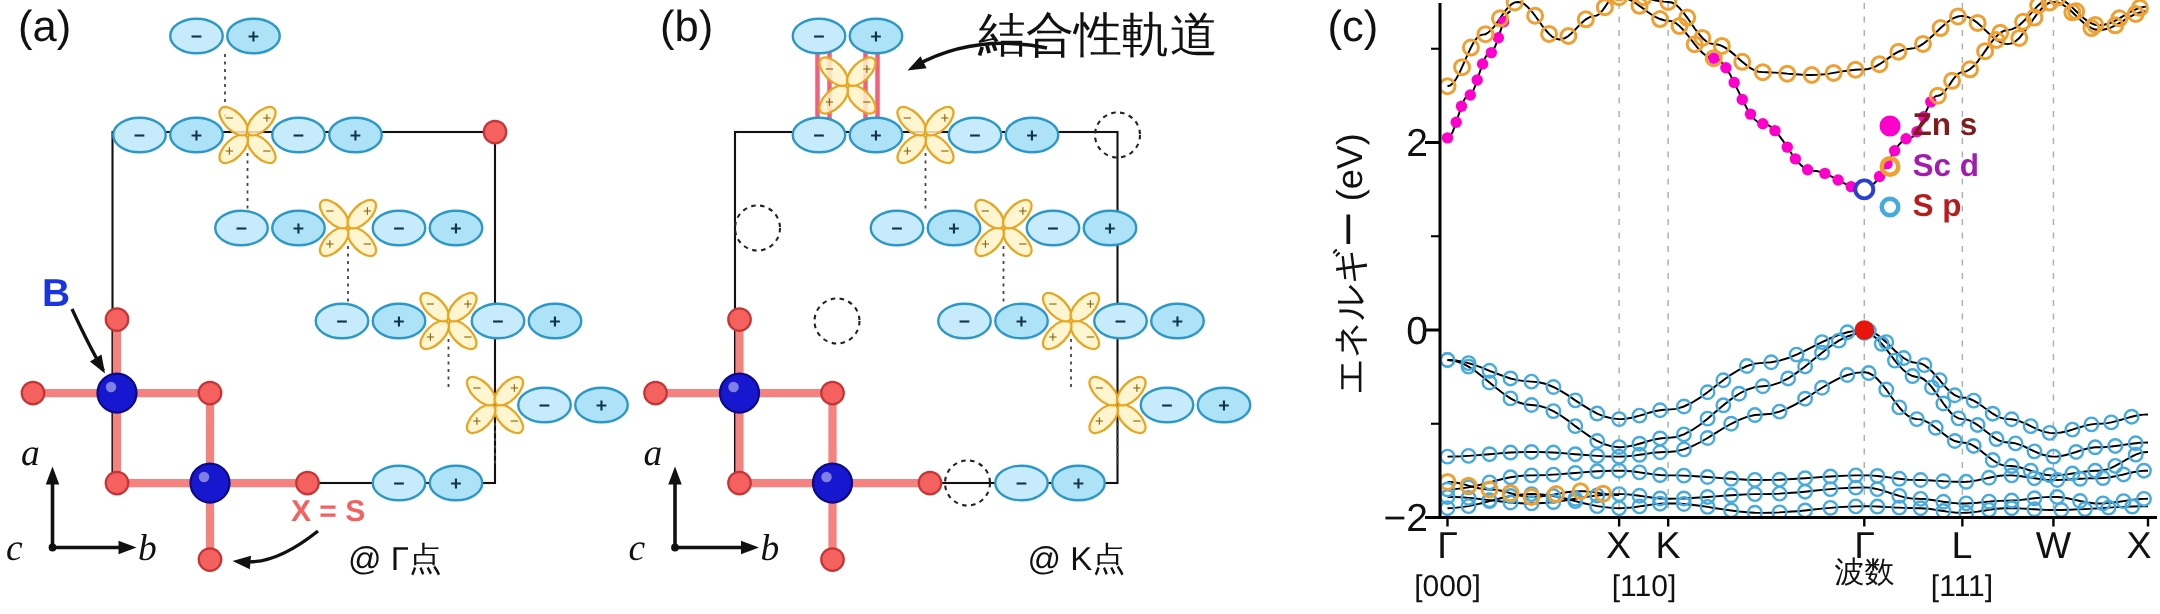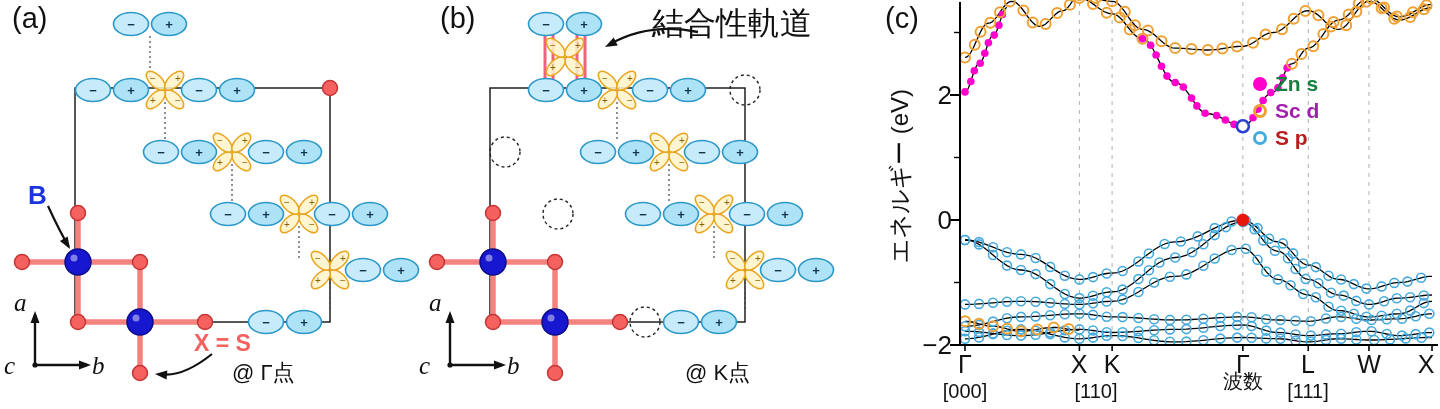--- a/index.html
+++ b/index.html
@@ -5,21 +5,21 @@
   html,body{margin:0;padding:0;}
   body{
     width:1440px;height:409px;position:relative;background:#ffffff;
     font-family:"Liberation Sans",sans-serif;overflow:hidden;color:#111;
   }
   #canvas{position:absolute;left:0;top:0;width:1440px;height:409px;}
   .overlay{position:absolute;white-space:nowrap;}
   .plabel{font-size:29px;}
   .axis-letter{font-family:"Liberation Serif",serif;font-style:italic;font-size:25px;}
   .b-label{font-size:26px;font-weight:bold;}
-  .xs-label{font-size:23px;font-weight:bold;}
+  .xs-label{font-size:20px;font-weight:bold;}
   .kpoint-label{font-size:22px;}
   .bonding-label{font-size:32px;}
   .ylabel{width:340px;text-align:center;font-size:24px;transform:rotate(-90deg);}
   .ytick{font-size:26px;width:44px;text-align:right;}
   .klabel{font-size:25px;width:40px;text-align:center;}
   .ksub{font-size:20px;width:70px;text-align:center;}
   #legend{position:absolute;left:1253px;top:70px;}
   .legend-row{display:flex;align-items:center;gap:8px;height:27px;}
   .legend-marker{width:14px;height:14px;border-radius:50%;border:3px solid #000;box-sizing:border-box;background:transparent;}
   .legend-text{font-size:21px;font-weight:bold;}
@@ -702,21 +702,21 @@
 <div class="overlay klabel" style="left:1406px;top:350px">X</div>
 
 <div class="overlay ksub" style="left:930px;top:380px">[000]</div>
 <div class="overlay ksub" style="left:1061px;top:380px">[110]</div>
 <div class="overlay ksub" style="left:1208px;top:368px">波数</div>
 <div class="overlay ksub" style="left:1273px;top:380px">[111]</div>
 
 <div id="legend">
   <div class="legend-row">
     <span class="legend-marker" style="border-color: rgb(255, 0, 204); background: rgb(255, 0, 204);"></span>
-    <span class="legend-text" style="color: #15803d;">Zn s</span>
+    <span class="legend-text" style="color: #7f1d1d;">Zn s</span>
   </div>
   <div class="legend-row">
     <span class="legend-marker" style="border-color: rgb(240, 160, 48); background: transparent;"></span>
     <span class="legend-text" style="color: #a21caf;">Sc d</span>
   </div>
   <div class="legend-row">
     <span class="legend-marker" style="border-color: rgb(69, 170, 221); background: transparent;"></span>
     <span class="legend-text" style="color: #b91c1c;">S p</span>
   </div>
 </div>

